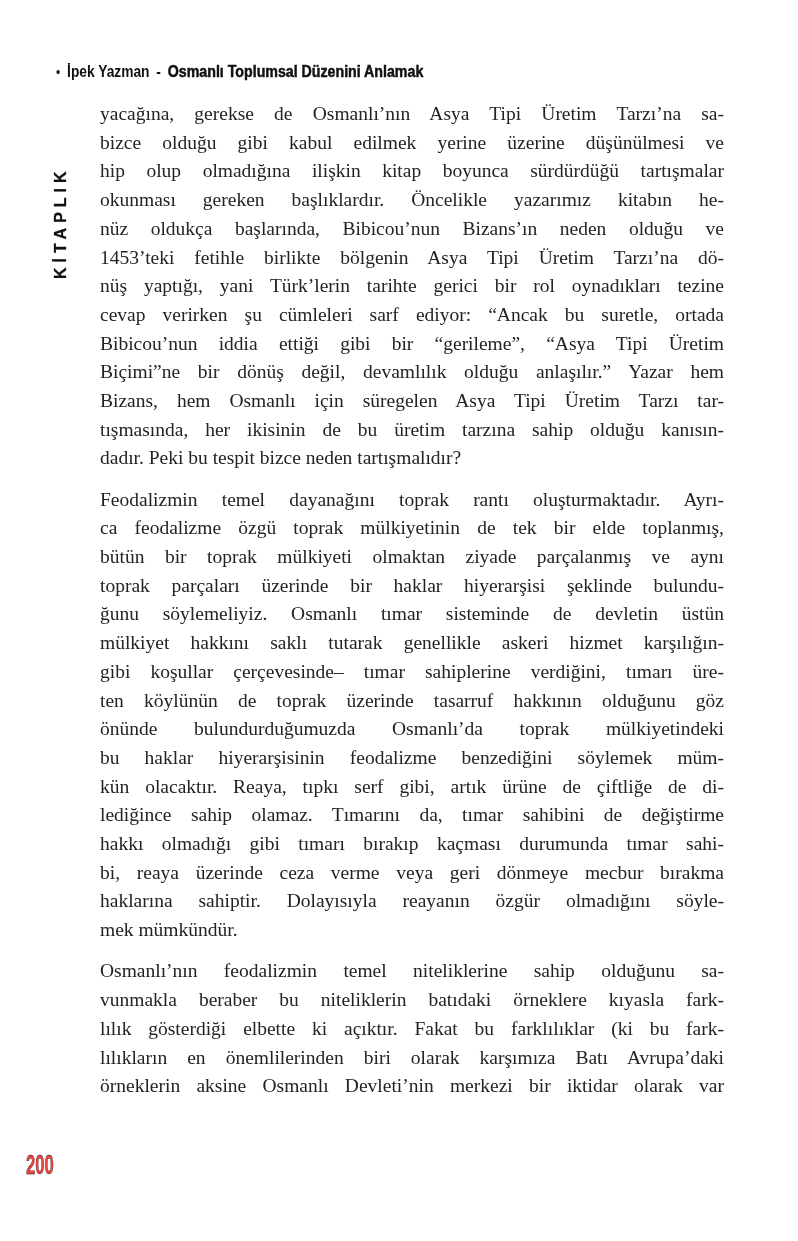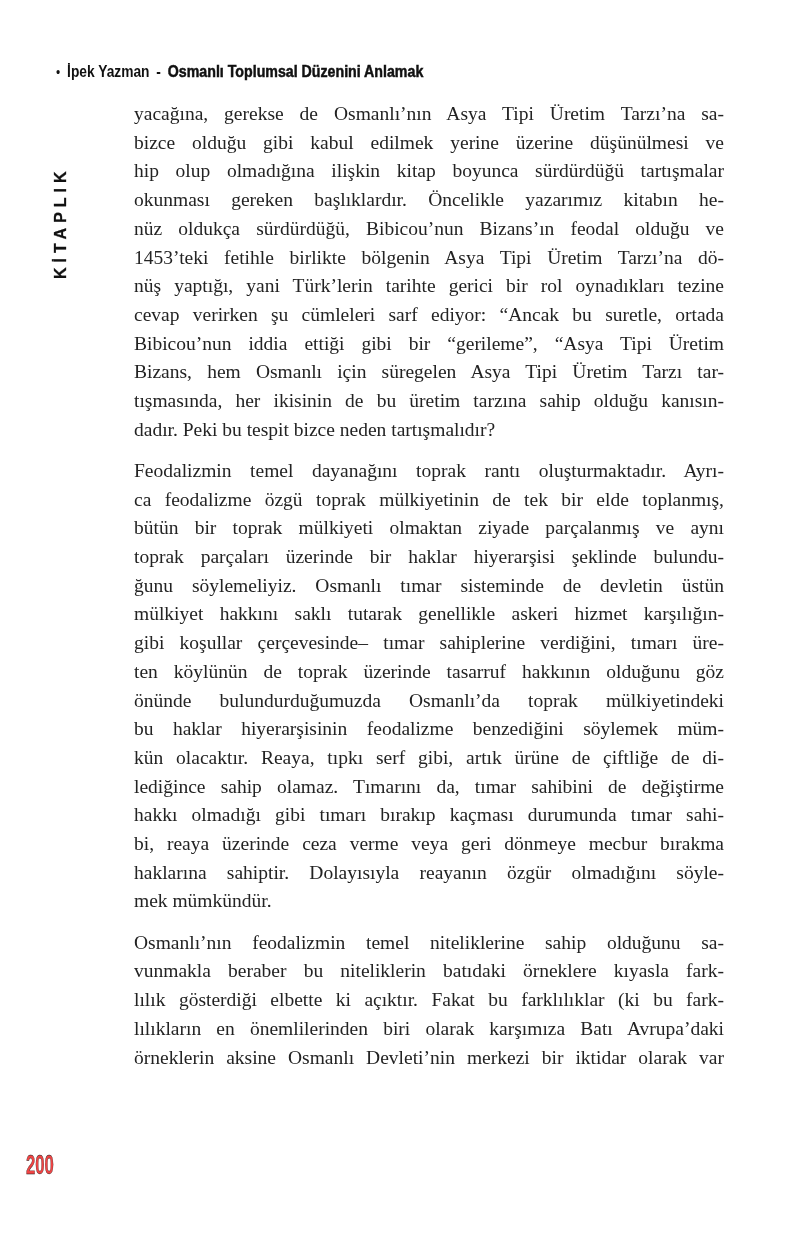--- a/index.html
+++ b/index.html
@@ -19,21 +19,21 @@
   .vlabel { position:absolute; left:52px; top:279px; transform:rotate(-90deg);
             transform-origin:0 0; white-space:nowrap;
             font-family:"Liberation Sans", sans-serif; font-weight:700;
             font-size:16px; letter-spacing:5px; color:#111;
             -webkit-text-stroke:0.3px #111; }
 
   .body-text { position:absolute; left:100px; top:100px; width:624px;
                font-size:19.5px; line-height:28.7px; color:#232323; }
   .para { margin-bottom:12.5px; }
   .para:last-child { margin-bottom:0; }
-  .line { text-align:justify; text-align-last:justify;margin-left:34px; }
+  .line { text-align:justify; text-align-last:justify; }
   .line.line-left { text-align-last:left; }
   .it { }
 
   .pagenum { position:absolute; left:26px; top:1150px;
              font-family:"Liberation Sans", sans-serif; font-weight:700;
              font-size:27px; color:#ef4444; }
   .pagenum .inner { display:inline-block; transform:scaleX(0.62);
                     transform-origin:0 50%; -webkit-text-stroke:0.4px #111; }
 </style>
 </head>
@@ -49,25 +49,26 @@
   </div>
 
   <div class="vlabel">KİTAPLIK</div>
 
   <div class="body-text">
       <div class="para">
         <div class="line"><span>yacağına, gerekse de Osmanlı’nın Asya Tipi Üretim Tarzı’na sa-</span></div>
         <div class="line"><span>bizce olduğu gibi kabul edilmek yerine üzerine düşünülmesi ve</span></div>
         <div class="line"><span>hip olup olmadığına ilişkin kitap boyunca sürdürdüğü tartışmalar</span></div>
         <div class="line"><span>okunması gereken başlıklardır. Öncelikle yazarımız kitabın he-</span></div>
-        <div class="line"><span>nüz oldukça sürdürdüğü, Bibicou’nun Bizans’ın feodal olduğu ve</span></div>
+        <div class="line"><span>nüz oldukça başlarında, Bibicou’nun Bizans’ın neden olduğu ve</span></div>
         <div class="line"><span>1453’teki fetihle birlikte bölgenin Asya Tipi Üretim Tarzı’na dö-</span></div>
         <div class="line"><span>nüş yaptığı, yani Türk’lerin tarihte gerici bir rol oynadıkları tezine</span></div>
         <div class="line"><span>cevap verirken şu cümleleri sarf ediyor: “Ancak bu suretle, ortada</span></div>
         <div class="line"><span>Bibicou’nun iddia ettiği gibi bir “gerileme”, “Asya Tipi Üretim</span></div>
+        <div class="line"><span>Biçimi”ne bir dönüş değil, devamlılık olduğu anlaşılır.” Yazar hem</span></div>
         <div class="line"><span>Bizans, hem Osmanlı için süregelen Asya Tipi Üretim Tarzı tar-</span></div>
         <div class="line"><span>tışmasında, her ikisinin de bu üretim tarzına sahip olduğu kanısın-</span></div>
         <div class="line line-left"><span>dadır. Peki bu tespit bizce neden tartışmalıdır?</span></div>
       </div>
       <div class="para">
         <div class="line"><span>Feodalizmin temel dayanağını toprak rantı oluşturmaktadır. Ayrı-</span></div>
         <div class="line"><span>ca feodalizme özgü toprak mülkiyetinin de tek bir elde toplanmış,</span></div>
         <div class="line"><span>bütün bir toprak mülkiyeti olmaktan ziyade parçalanmış ve aynı</span></div>
         <div class="line"><span>toprak parçaları üzerinde bir haklar hiyerarşisi şeklinde bulundu-</span></div>
         <div class="line"><span>ğunu söylemeliyiz. Osmanlı tımar sisteminde de devletin üstün</span></div>

